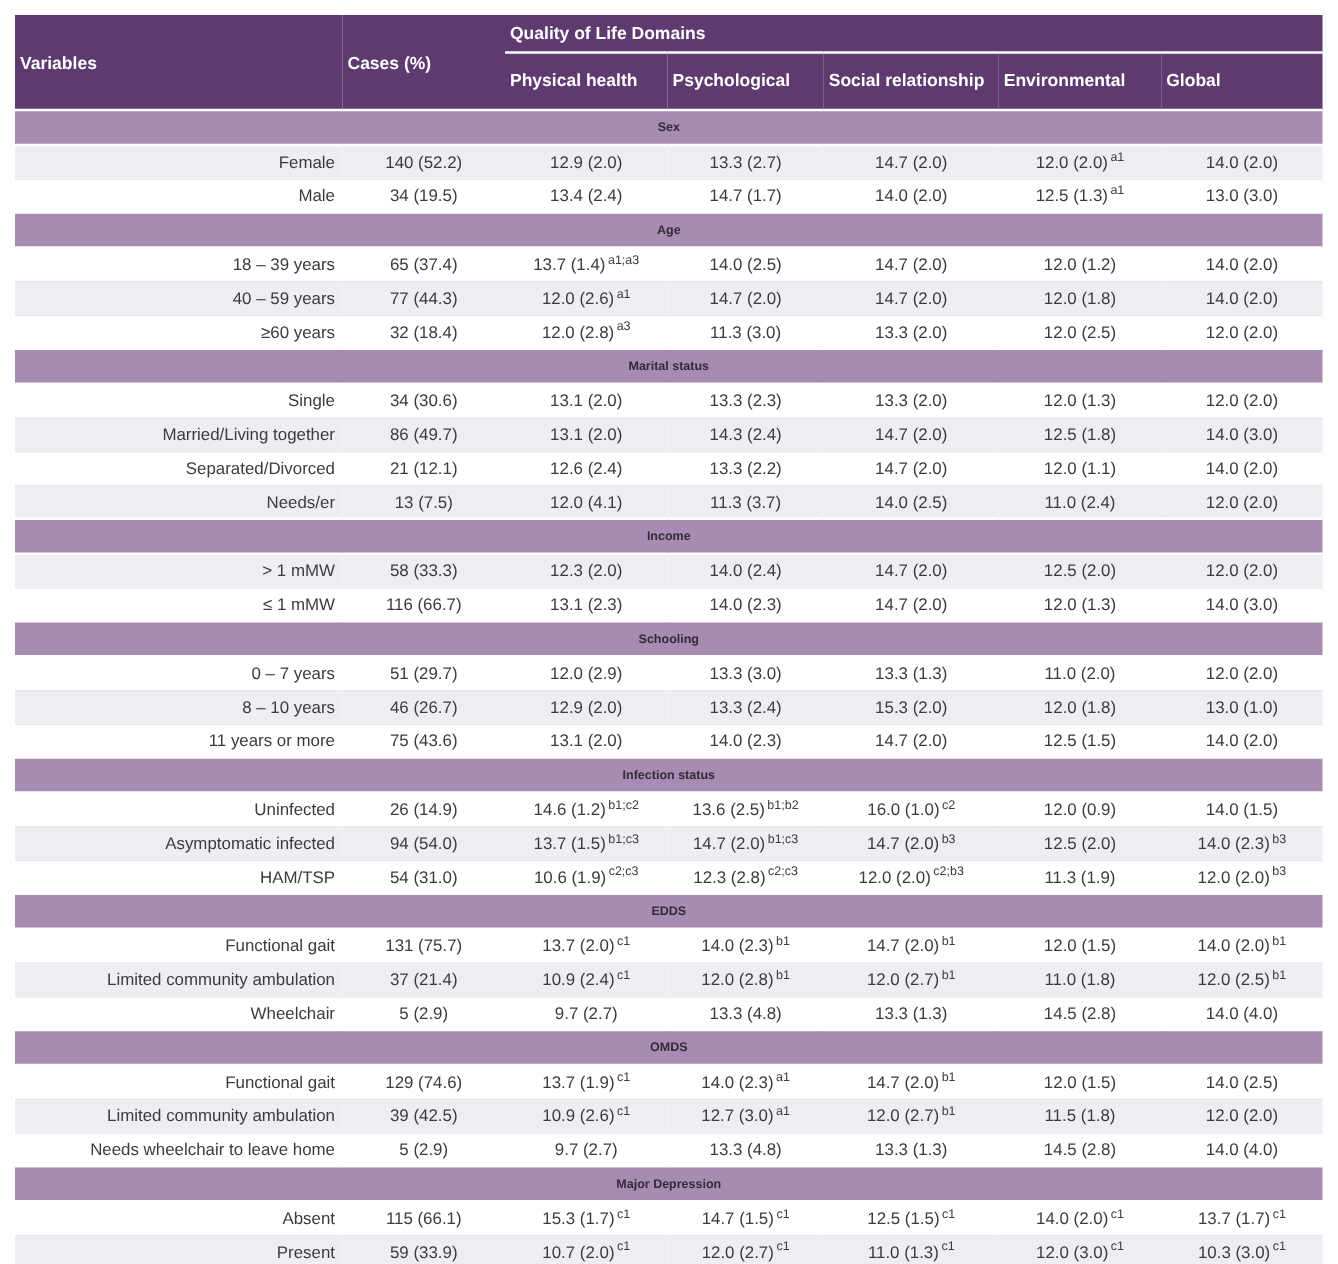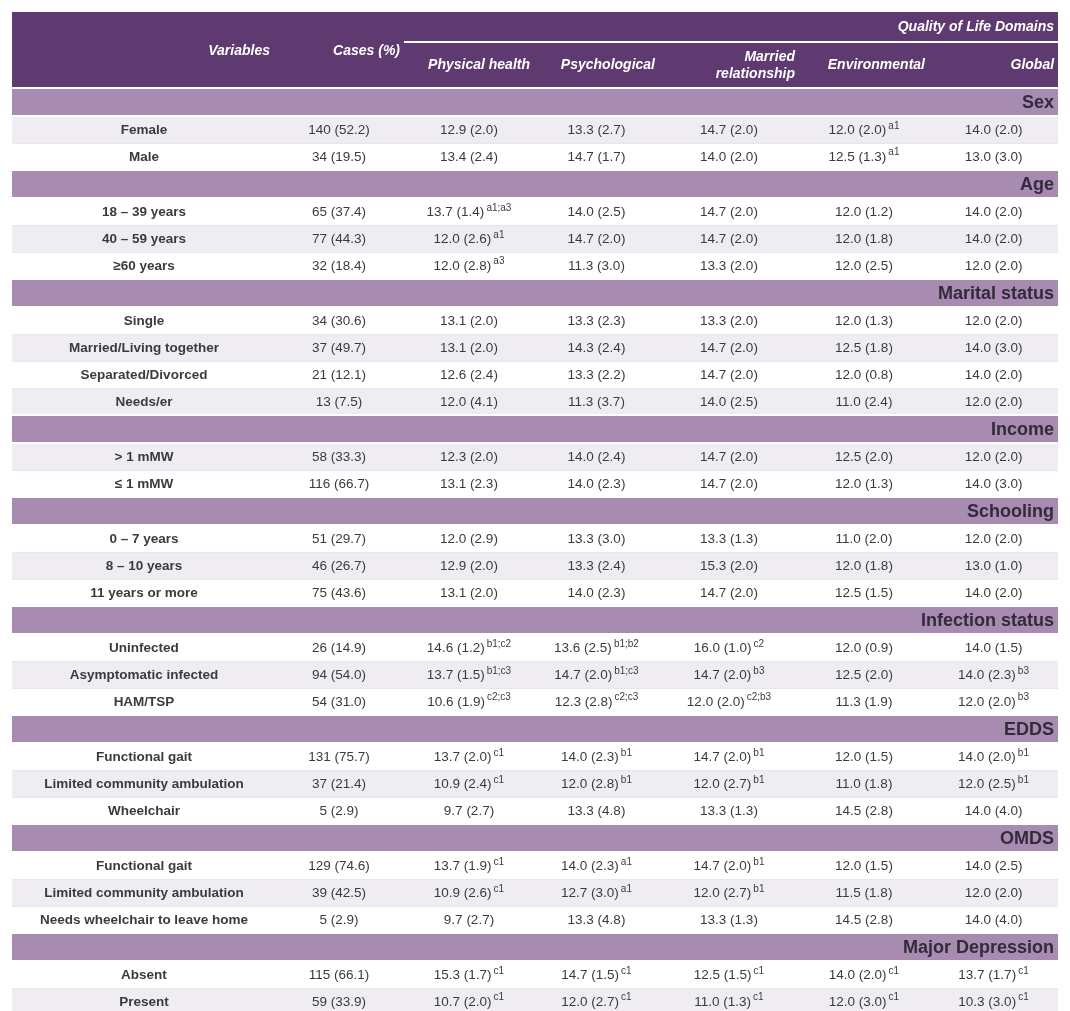--- a/index.html
+++ b/index.html
@@ -26,55 +26,53 @@
     width:100%;
     border-collapse:collapse;
     table-layout:fixed;
     border-bottom:3px solid var(--bottom-border);
   }
   thead th{
     background:var(--header-bg);
     color:var(--header-text);
     font-weight:bold;
     font-size:14px;
-    text-align:right;
+    text-align:left;
     vertical-align:middle;
     padding:2px 4px;
-    font-style:italic;
   }
   thead{border-bottom:2px solid #fff;}
   tr.h1{height:30px;}
   tr.h2{height:46px;padding-left:22px;}
   th.qol-h{
     border-bottom:2px solid #ffffff;
     padding-bottom:4px;
   }
   th.domain-h{font-size:14px;line-height:1.25;}
   tr.band td{
     background:var(--band-bg);
     color:var(--band-text);
     font-weight:bold;
-    font-size:18px;
-    text-align:right;
+    font-size:10px;
+    text-align:center;
     height:24px;
     border-top:2px solid #ffffff;
     border-bottom:2px solid #ffffff;
     padding:1px 4px;
   }
   tr.data{height:27px;}
   tr.data td{
     font-size:13.5px;
     padding:2px 6px;
     vertical-align:middle;
     border-top:1px solid var(--row-line);
   }
   tr.data td.var-cell{
-    text-align:center;
+    text-align:right;
     padding-left:8px;
-    font-weight:bold;
   }
   tr.data td.num-cell{text-align:center;}
   tr.stripe-gray td{background:var(--stripe-gray);}
   tr.stripe-white td{background:var(--stripe-white);}
   sup.note{
     font-size:10px;
     vertical-align:super;
     line-height:0;
     margin-left:2px;
   }
@@ -95,21 +93,21 @@
     </colgroup>
     <thead>
       <tr class="h1">
         <th rowspan="2">Variables</th>
         <th rowspan="2">Cases (%)</th>
         <th colspan="5" class="qol-h">Quality of Life Domains</th>
       </tr>
       <tr class="h2" id="domain-header-row">
           <th class="domain-h">Physical health</th>
           <th class="domain-h">Psychological</th>
-          <th class="domain-h">Married relationship</th>
+          <th class="domain-h">Social relationship</th>
           <th class="domain-h">Environmental</th>
           <th class="domain-h">Global</th>
         </tr>
     </thead>
     <tbody id="table-body">
         <tr class="band">
           <td colspan="7">Sex</td>
         </tr>
         <tr class="data stripe-gray">
           <td class="var-cell">Female</td>
@@ -166,34 +164,34 @@
           <td class="var-cell">Single</td>
           <td class="num-cell">34 (30.6)</td>
           <td class="num-cell">13.1 (2.0)</td>
           <td class="num-cell">13.3 (2.3)</td>
           <td class="num-cell">13.3 (2.0)</td>
           <td class="num-cell">12.0 (1.3)</td>
           <td class="num-cell">12.0 (2.0)</td>
         </tr>
         <tr class="data stripe-gray">
           <td class="var-cell">Married/Living together</td>
-          <td class="num-cell">37 (49.7)</td>
+          <td class="num-cell">86 (49.7)</td>
           <td class="num-cell">13.1 (2.0)</td>
           <td class="num-cell">14.3 (2.4)</td>
           <td class="num-cell">14.7 (2.0)</td>
           <td class="num-cell">12.5 (1.8)</td>
           <td class="num-cell">14.0 (3.0)</td>
         </tr>
         <tr class="data stripe-white">
           <td class="var-cell">Separated/Divorced</td>
           <td class="num-cell">21 (12.1)</td>
           <td class="num-cell">12.6 (2.4)</td>
           <td class="num-cell">13.3 (2.2)</td>
           <td class="num-cell">14.7 (2.0)</td>
-          <td class="num-cell">12.0 (0.8)</td>
+          <td class="num-cell">12.0 (1.1)</td>
           <td class="num-cell">14.0 (2.0)</td>
         </tr>
         <tr class="data stripe-gray">
           <td class="var-cell">Needs/er</td>
           <td class="num-cell">13 (7.5)</td>
           <td class="num-cell">12.0 (4.1)</td>
           <td class="num-cell">11.3 (3.7)</td>
           <td class="num-cell">14.0 (2.5)</td>
           <td class="num-cell">11.0 (2.4)</td>
           <td class="num-cell">12.0 (2.0)</td>

